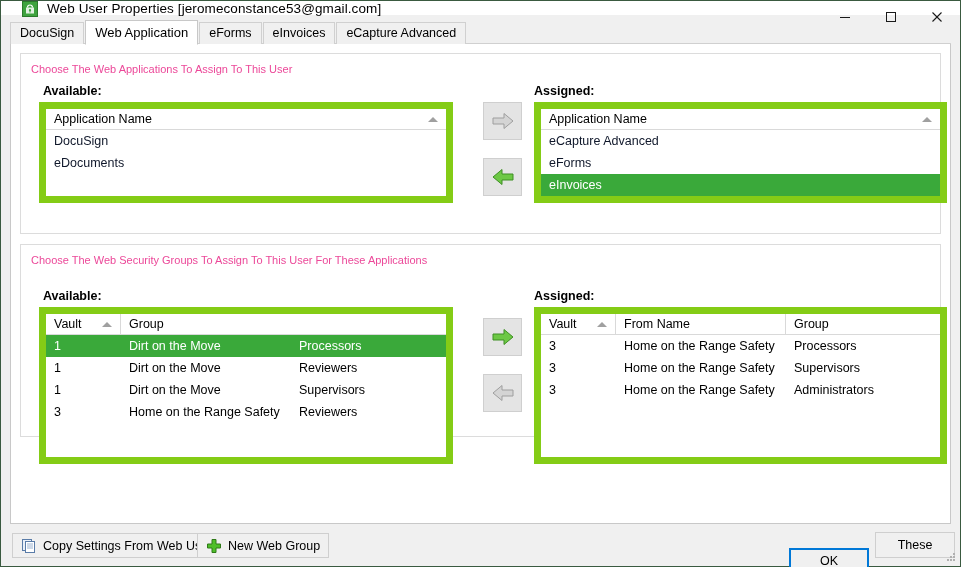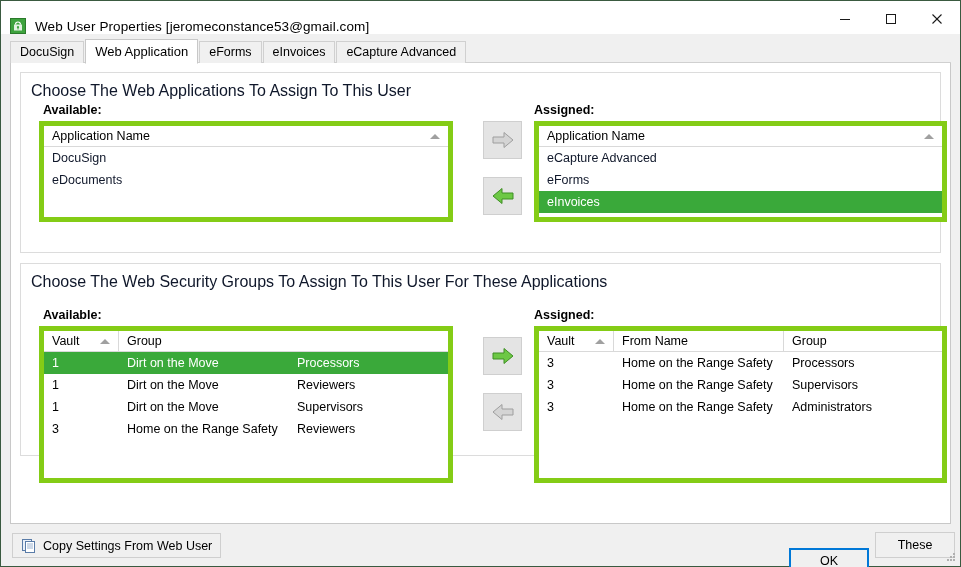--- a/index.html
+++ b/index.html
@@ -22,26 +22,27 @@
     height: 567px;
     box-sizing: border-box;
     border: 1px solid #3a5a40;
     background: #f0f0f0;
     display: flex;
     flex-direction: column;
   }
 
   
   #titlebar {
-    height: 33px;
+    height: 14px;
     background: #ffffff;
     display: flex;
-    align-items: flex-end;
+    align-items: flex-start;
     flex: 0 0 auto;
     position: relative;
+    padding-left: 12px;
   }
   #app-icon {
     width: 16px;
     height: 16px;
     margin-left: 9px;
     margin-right: 9px;
     flex: 0 0 auto;
     position: relative;
   }
   #title-text {
@@ -131,37 +132,37 @@
     background: #ffffff;
     margin: 9px 9px 0 9px;
   }
   #panel-apps { height: 181px; }
   #panel-groups { height: 193px; margin-top: 10px; }
 
   .panel-caption {
     position: absolute;
     left: 10px;
     top: 9px;
-    font-size: 16px;
-    color: #0f172a;
+    font-size: 11px;
+    color: #ec4899;
     white-space: nowrap;
   }
 
   .sublabel {
     position: absolute;
     font-size: 12.5px;
     font-weight: bold;
     color: #000;
   }
 
   
   .listbox {
     position: absolute;
     box-sizing: border-box;
-    border: 5px solid #84cc16;
+    border: 7px solid #84cc16;
     background: #ffffff;
     overflow: hidden;
   }
   .grid-header {
     display: flex;
     height: 21px;
     box-sizing: border-box;
     border-bottom: 1px solid #d9d9d9;
     background: #ffffff;
   }
@@ -472,20 +473,28 @@
           <rect x="1.5" y="1.5" width="9" height="11" fill="#eaf0f8" stroke="#5a7ca8"></rect>
           <rect x="4.5" y="3.5" width="9" height="11" fill="#ffffff" stroke="#5a7ca8"></rect>
           <line x1="6" y1="6" x2="12" y2="6" stroke="#9bb2cf"></line>
           <line x1="6" y1="8" x2="12" y2="8" stroke="#9bb2cf"></line>
           <line x1="6" y1="10" x2="12" y2="10" stroke="#9bb2cf"></line>
         </svg>
       </span>
       <span>Copy Settings From Web User</span>
     </div>
 
+    <div class="footer-btn" style="left:196px; top:9px;">
+      <span class="btn-ico">
+        <svg width="16" height="16" viewBox="0 0 16 16">
+          <path d="M6 1.5 H10 V6 H14.5 V10 H10 V14.5 H6 V10 H1.5 V6 H6 Z" fill="#4fbf2a" stroke="#2f7a18" stroke-width="1"></path>
+        </svg>
+      </span>
+      <span>New Web Group</span>
+    </div>
 
     <div class="dlg-btn default" style="left:788px; top:24px;">OK</div>
     <div class="dlg-btn" style="left:874px; top:8px;">These</div>
 
     <div id="resize-grip">
       <span class="grip-dot" style="left:8px; top:2px;"></span>
       <span class="grip-dot" style="left:5px; top:5px;"></span>
       <span class="grip-dot" style="left:8px; top:5px;"></span>
       <span class="grip-dot" style="left:2px; top:8px;"></span>
       <span class="grip-dot" style="left:5px; top:8px;"></span>

